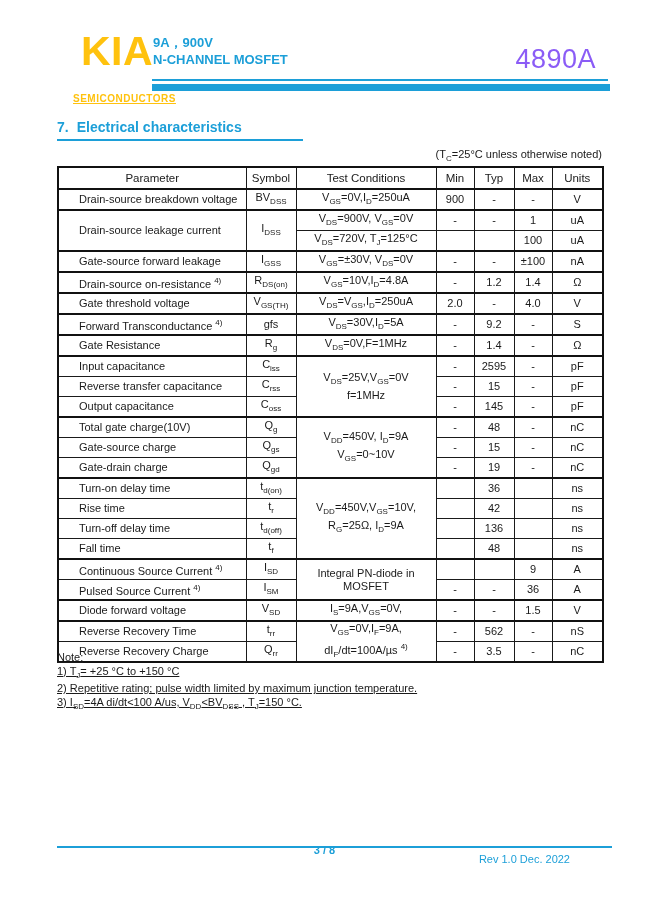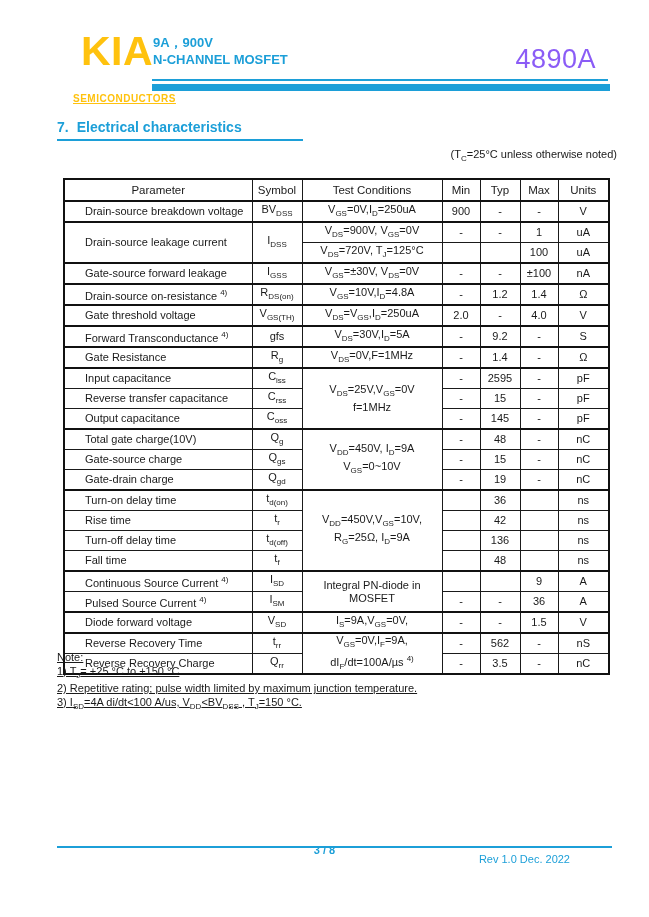--- a/index.html
+++ b/index.html
@@ -18,24 +18,24 @@
   .part-number { position:absolute; right:53px; top:46px; font-size:27px; line-height:1;
     color:#8b5cf6; font-weight:400; letter-spacing:0.5px;text-align:center; }
   .rule-thin  { position:absolute; left:152px; top:79px; width:456px; height:2px; background:#1C9FD8; }
   .rule-thick { position:absolute; left:152px; top:84px; width:458px; height:7px; background:#1C9FD8; }
   
   .section-heading { position:absolute; left:57px; top:119px; font-size:14px;
     font-weight:700; color:#1C9FD8; }
   .section-heading .num { margin-right:8px; }
   .section-underline { position:absolute; left:57px; top:139px; width:246px; height:2px; background:#1C9FD8; }
   .cond-note { position:absolute; left:0; top:148px; width:602px; text-align:right;
-    font-size:11px; color:#1a1a1a;padding-left:15px; }
-  
-  table.ec { position:absolute; left:57px; top:178px; width:545px;
-    border-collapse:collapse; table-layout:fixed; border:2px solid #111;margin-left:6px; }
+    font-size:11px; color:#1a1a1a; }
+  
+  table.ec { position:absolute; left:57px; top:166px; width:545px;
+    border-collapse:collapse; table-layout:fixed; border:2px solid #111; }
   .ec th { font-weight:400; font-size:11.5px; height:20px; border:1px solid #1a1a1a;
     border-bottom:2px solid #111; text-align:center; padding:0 2px; }
   .ec td { font-size:11px; height:19px; line-height:13px; border:1px solid #1a1a1a;
     text-align:center; padding:0 2px; vertical-align:middle; }
   .ec td.l { text-align:left; padding-left:20px; }
   .ec tr.gs td { border-top:2px solid #111; }
   .ec sub, .notes sub, .cond-note sub { font-size:8px; }
   .ec sup, .notes sup { font-size:8px; }
   
   .notes { position:absolute; left:57px; top:651px; font-size:11px; line-height:13.5px; color:#1a1a1a;text-decoration:underline; }

